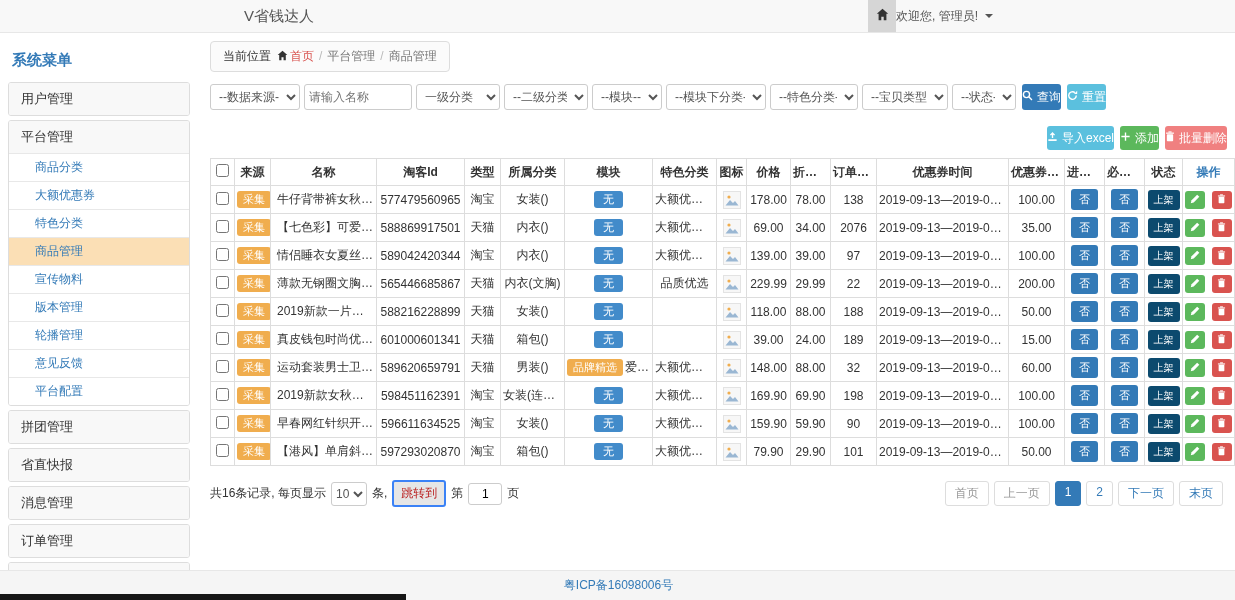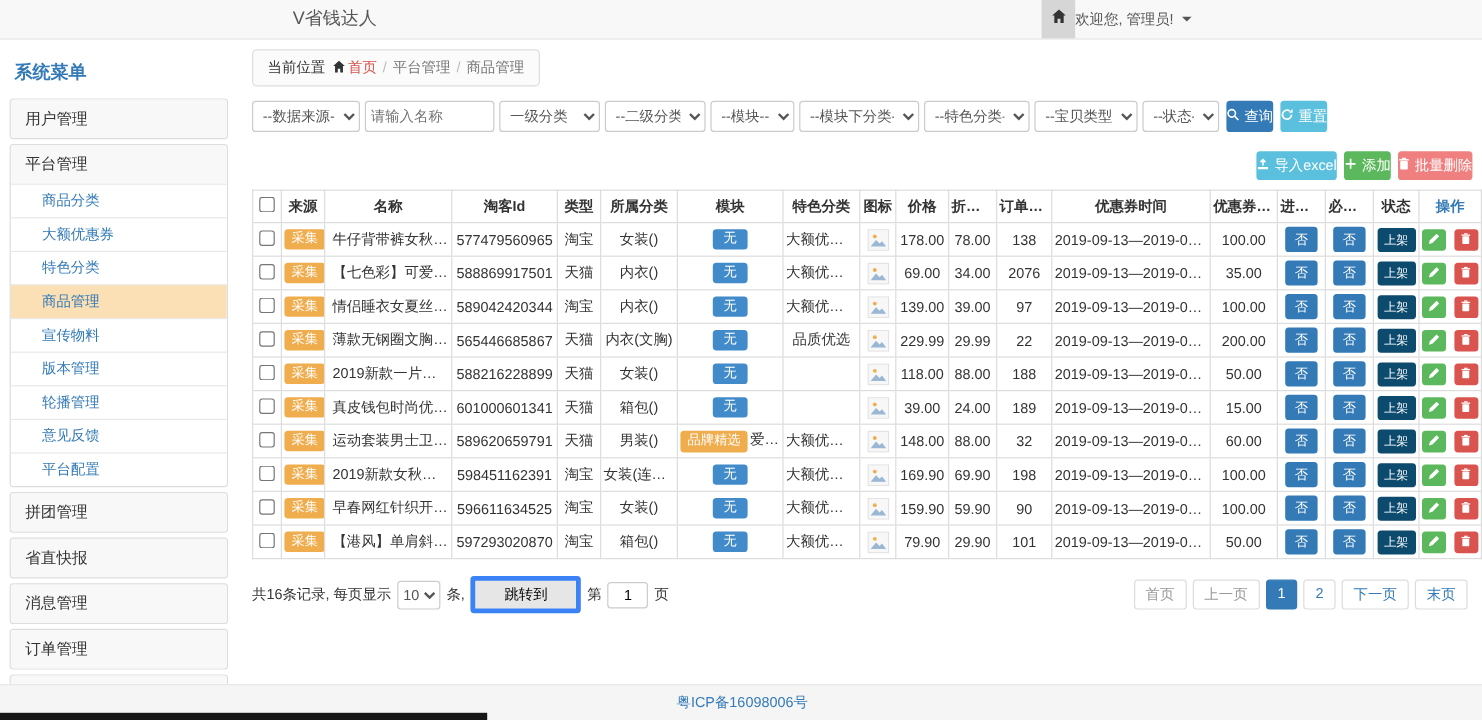--- a/index.html
+++ b/index.html
@@ -65,21 +65,21 @@
   .op-btn { width:20px; height:18px; border:none; border-radius:3px; color:#fff; cursor:pointer; display:inline-flex; align-items:center; justify-content:center; padding:0; vertical-align:middle; }
   .op-edit { background:#5cb85c; margin-right:3px; }
   .op-del { background:#d9534f; }
   .thumb { display:inline-block; width:18px; height:18px; vertical-align:middle; border:1px solid #e3e3e3; background:#fff; }
 
   
   .table-footer { display:flex; justify-content:space-between; align-items:center; margin-top:14px; font-size:12px; color:#333; }
   .summary { display:flex; align-items:center; gap:5px; }
   .summary select { height:24px; border:1px solid #ccc; border-radius:3px; font-size:12px; color:#555; background:#fff; }
   .summary .page-input { width:34px; height:22px; border:1px solid #ccc; border-radius:3px; text-align:center; font-size:12px; }
-  .jump-btn { background:#e6e6e6; border:4px solid #3b82f6; border-radius:3px; font-size:12px; padding:3px 24px; color:#000000; cursor:pointer; }
+  .jump-btn { background:#e6e6e6; border:2px solid #3b82f6; border-radius:3px; font-size:12px; padding:3px 7px; color:#b91c1c; cursor:pointer; }
   .pager { display:flex; gap:5px; margin-right:4px; }
   .page-btn { border:1px solid #ddd; background:#fff; border-radius:3px; padding:3px 9px; font-size:12px; color:#337ab7; cursor:pointer; }
   .page-btn.disabled { color:#999; }
   .page-btn.current { background:#337ab7; border-color:#337ab7; color:#fff; }
 
   
   .site-footer { position:absolute; left:0; right:0; bottom:0; height:30px; background:#f5f5f5; border-top:1px solid #e7e7e7; display:flex; align-items:center; justify-content:center; font-size:12px; color:#555; z-index:3; }
   .site-footer a { color:#337ab7; text-decoration:none; margin-left:2px; cursor:pointer; }
   .dark-bar { position:absolute; left:0; bottom:0; width:406px; height:6px; background:#161616; z-index:4; }
 </style>

